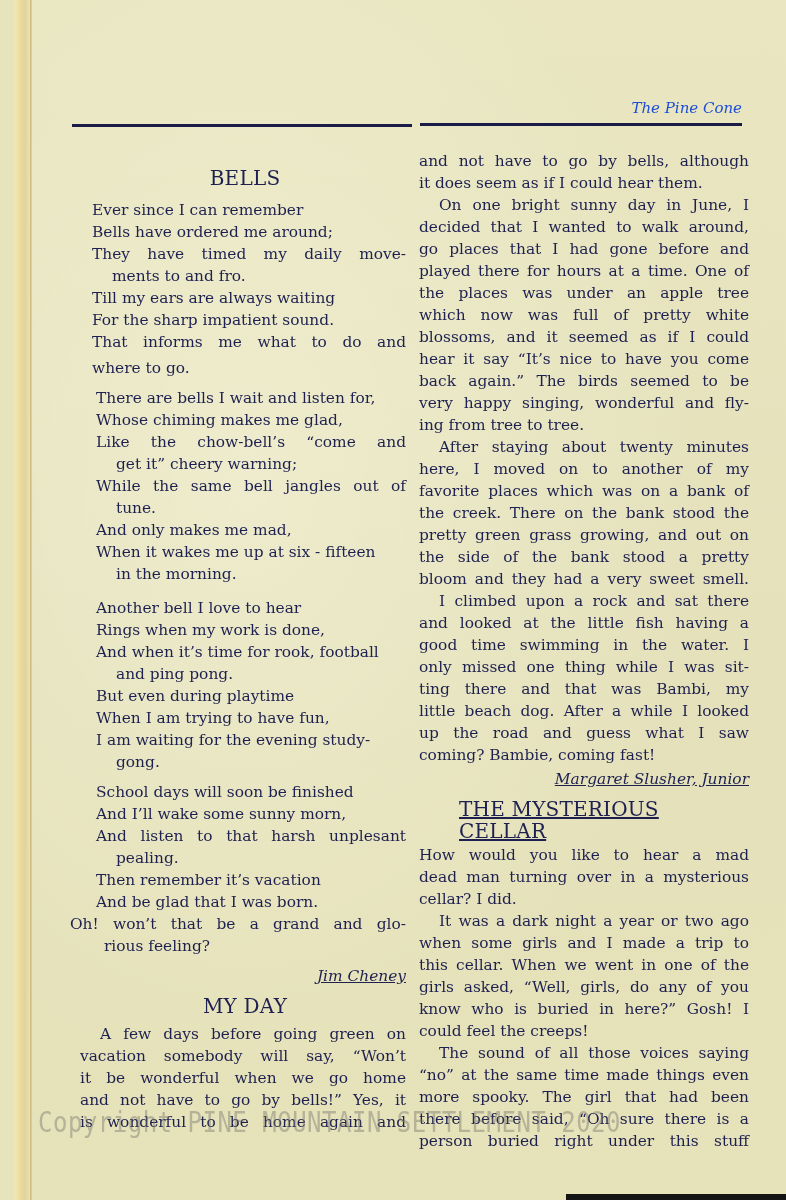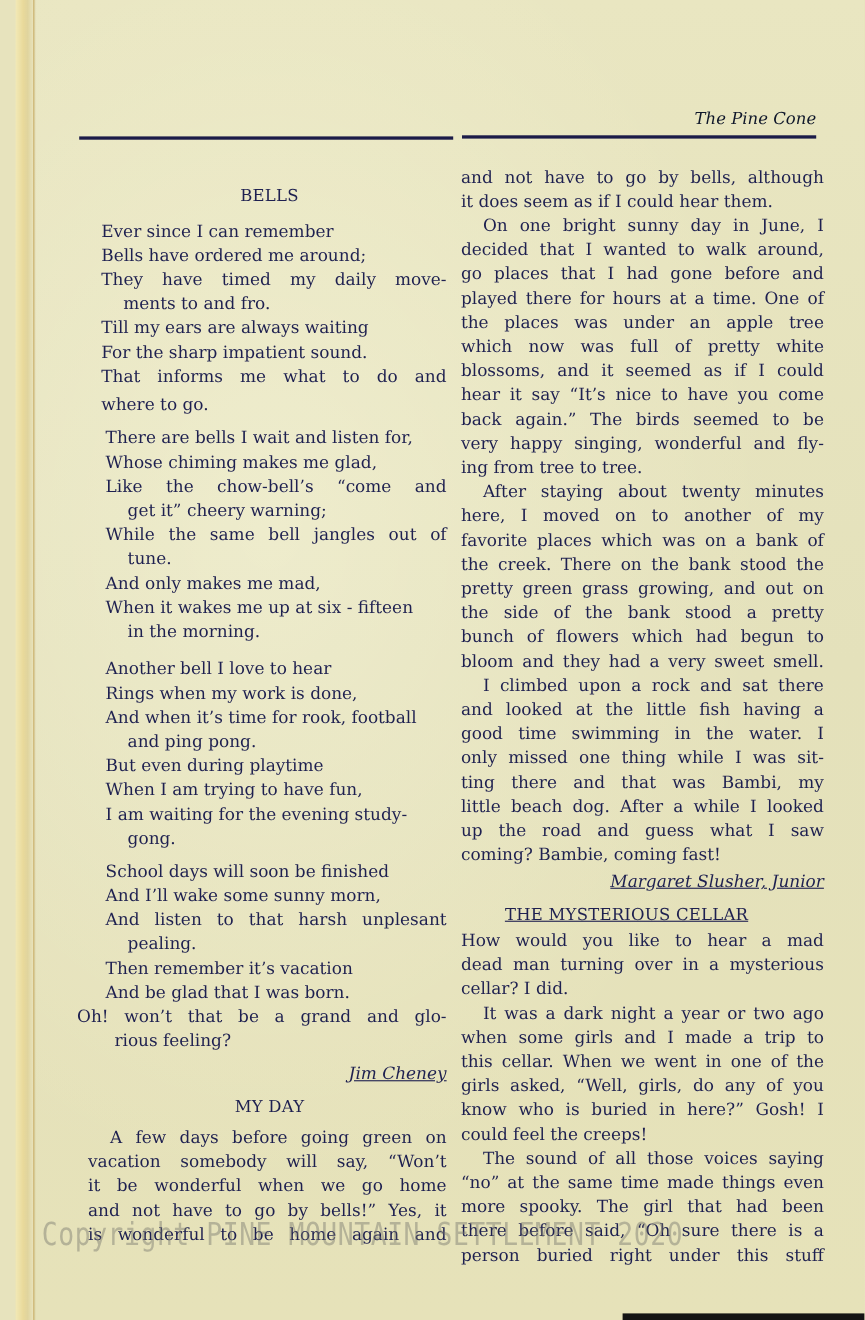--- a/index.html
+++ b/index.html
@@ -19,34 +19,34 @@
     position: absolute; left: 0; top: 0; width: 16px; height: 1200px;
     background: linear-gradient(90deg, #f2e9b7 0%, #e9d99a 45%, #e0d49e 70%, #e7e2bb 100%);
     border-right: 1px solid rgba(180,150,80,0.35);
   }
   .page-edge2 {
     position: absolute; left: 16px; top: 0; width: 2px; height: 1200px;
     background: rgba(190,160,90,0.35);
   }
   .running-head {
     position: absolute; right: 44px; top: 99px;
-    font-style: italic; font-size: 15px; color: #0f172a;
+    font-style: italic; font-size: 15px; color: #1d4ed8;
   }
   .rule {
     position: absolute; top: 124px; height: 3px; background: #1b1b48;
   }
   .rule.left { left: 72px; width: 340px; }
   .rule.right { left: 420px; width: 322px; top: 123px; }
 
   .col { position: absolute; font-size: 15.4px; line-height: 22px; }
   .col-left { left: 84px; top: 165px; width: 322px; }
   .col-right { left: 419px; top: 150px; width: 330px; }
 
   h2 {
-    font-size: 15px; font-weight: normal; text-align: center;
+    font-size: 20px; font-weight: normal; text-align: center;
     margin: 0; letter-spacing: 0.2px;
   }
   .bells-title { margin: 2px 0 10px 0; }
   .myday-title { margin: 6px 0 6px 0; }
   .cellar-title { margin: 8px 0 2px 0; text-align: left; padding-left: 40px; text-decoration: underline; }
 
   .stanza { margin: 0 0 8px 0; }
   .line { display: block; white-space: nowrap; }
   .line.cont { padding-left: 22px; }
   .line.just { text-align: justify; text-align-last: justify; white-space: normal; }
@@ -169,21 +169,20 @@
     <span class="line">very happy singing, wonderful and fly-</span>
     <span class="line last">ing from tree to tree.</span>
   </div>
   <div class="para">
     <span class="line indent">After staying about twenty minutes</span>
     <span class="line">here, I moved on to another of my</span>
     <span class="line">favorite places which was on a bank of</span>
     <span class="line">the creek. There on the bank stood the</span>
     <span class="line">pretty green grass growing, and out on</span>
     <span class="line">the side of the bank stood a pretty</span>
-    <span class="line">bunch of flowers which had begun to</span>
     <span class="line">bloom and they had a very sweet smell.</span>
   </div>
   <div class="para">
     <span class="line indent">I climbed upon a rock and sat there</span>
     <span class="line">and looked at the little fish having a</span>
     <span class="line">good time swimming in the water. I</span>
     <span class="line">only missed one thing while I was sit-</span>
     <span class="line">ting there and that was Bambi, my</span>
     <span class="line">little beach dog. After a while I looked</span>
     <span class="line">up the road and guess what I saw</span>

